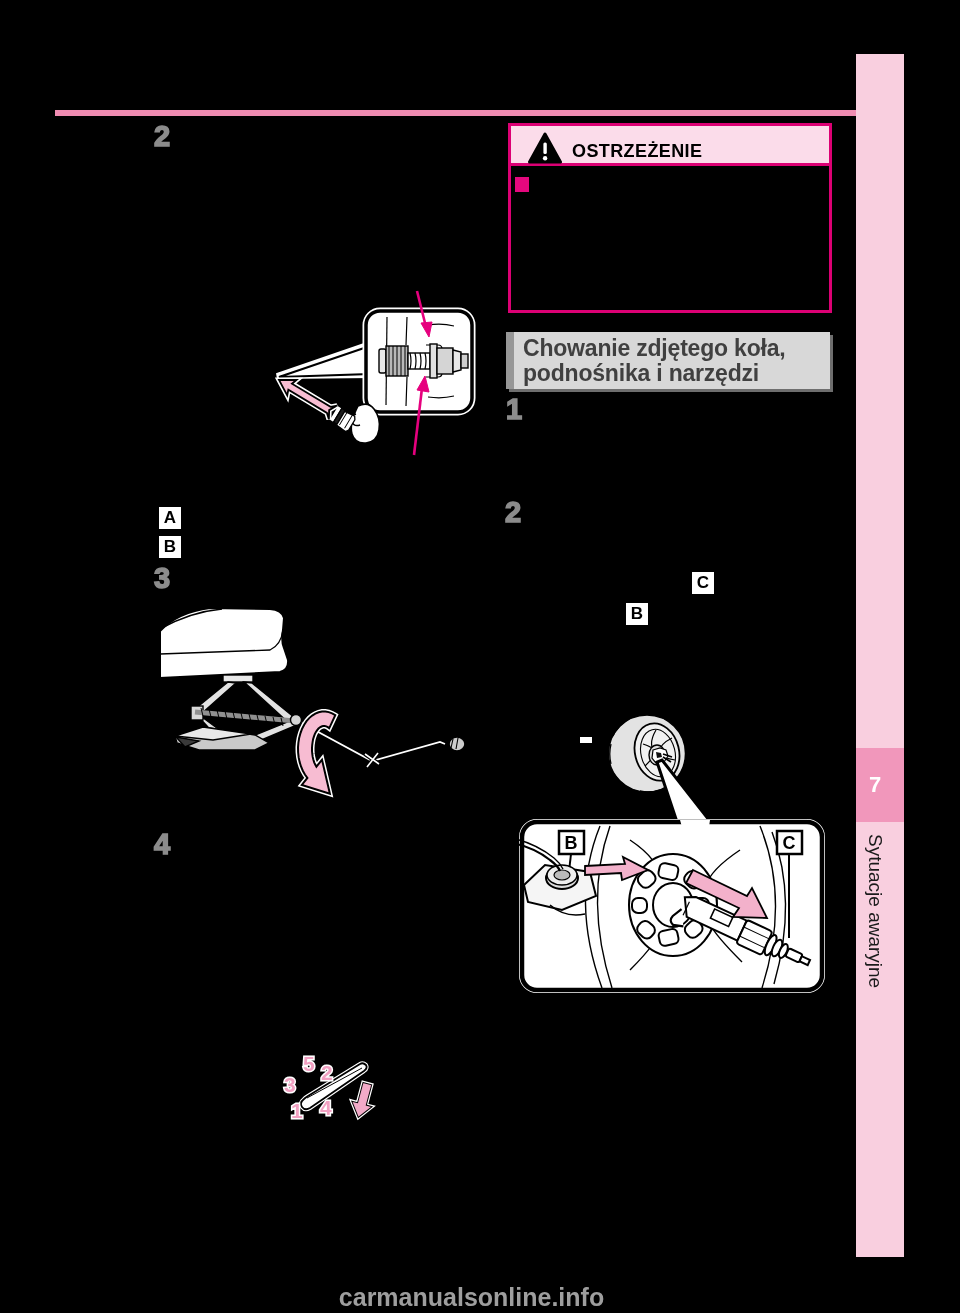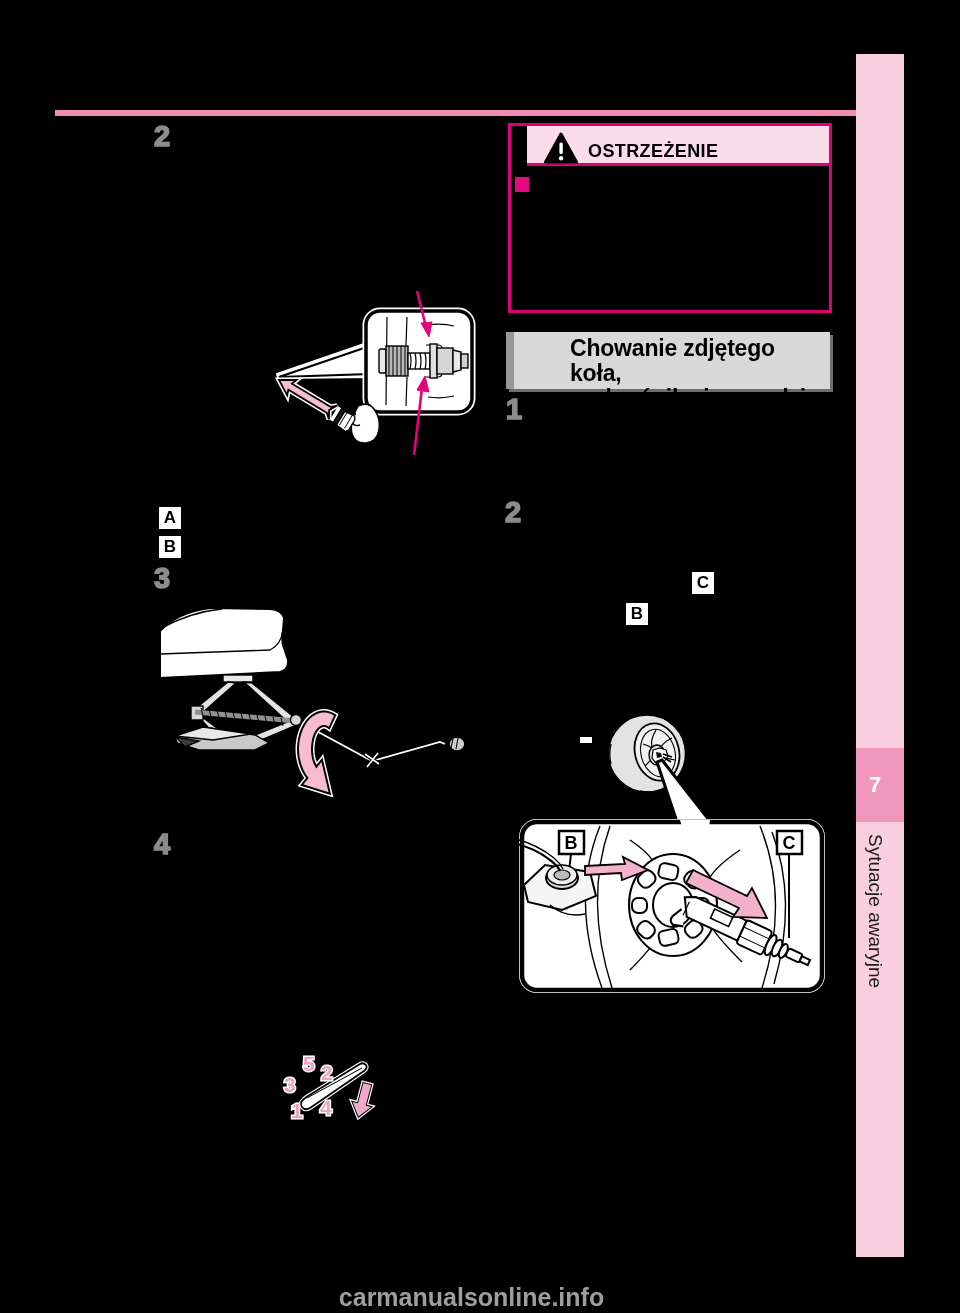--- a/index.html
+++ b/index.html
@@ -136,36 +136,36 @@
   </g>
 
   <g transform="rotate(15 93 63)">
     <path d="M89,48 l9,0 l0,21 l6,0 l-10.5,14 l-10.5,-14 l6,0 z" fill="#f2aac8" stroke="#fff" stroke-width="3.5"></path>
     <path d="M89,48 l9,0 l0,21 l6,0 l-10.5,14 l-10.5,-14 l6,0 z" fill="#f2aac8" stroke="#000" stroke-width="1"></path>
   </g>
 </svg>
 
 <div class="abs" style="left:508px;top:123px;width:318px;height:184px;border:3px solid #dc0074;">
 
-  <div style="height:37px;background:#fbdcea;border-bottom:3px solid #dc0074;position:relative;margin-left:16px;">
+  <div style="height:37px;background:#fbdcea;border-bottom:3px solid #dc0074;position:relative;">
 
     <svg width="34" height="32" viewBox="0 0 34 32" style="position:absolute;left:17px;top:6px;">
       <path d="M17,2 L32.5,30 L1.5,30 Z" fill="#000" stroke="#000" stroke-width="3" stroke-linejoin="round"></path>
       <rect x="15.4" y="10.5" width="3.4" height="11.5" rx="1.5" fill="#fff"></rect>
       <circle cx="17.1" cy="26.3" r="2.2" fill="#fff"></circle>
     </svg>
     <span style="position:absolute;left:61px;top:15px;font-weight:bold;font-size:18px;color:#000;letter-spacing:0.4px;">OSTRZEŻENIE</span>
   </div>
 
   <div style="position:absolute;left:4px;top:51px;width:14px;height:15px;background:#e5087e;"></div>
 </div>
 
 <div class="abs" style="left:506px;top:332px;width:324px;height:57px;background:#d8d8d8;box-shadow:3px 3px 0 #6e6e6e;">
   <div style="position:absolute;left:0;top:0;width:8px;height:57px;background:#979797;"></div>
-  <div style="position:absolute;left:17px;top:4px;font-weight:bold;font-size:23px;color:#000000;line-height:25px;letter-spacing:-0.2px;margin-left:47px;">Chowanie zdjętego koła,<br>podnośnika i narzędzi</div>
+  <div style="position:absolute;left:17px;top:4px;font-weight:bold;font-size:23px;color:#404040;line-height:25px;letter-spacing:-0.2px;">Chowanie zdjętego koła,<br>podnośnika i narzędzi</div>
 </div>
 
 <div class="gnum" style="left:506px;top:395px;">1</div>
 
 <div class="gnum" style="left:505px;top:498px;">2</div>
 
 <div class="lbl" style="left:692px;top:572px;">C</div>
 
 <div class="lbl" style="left:626px;top:603px;">B</div>
 

